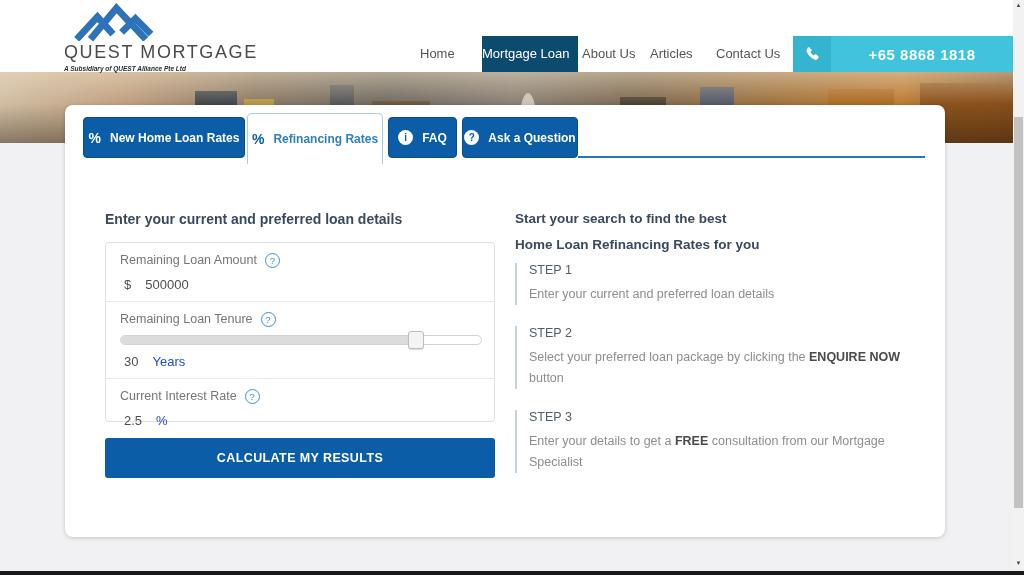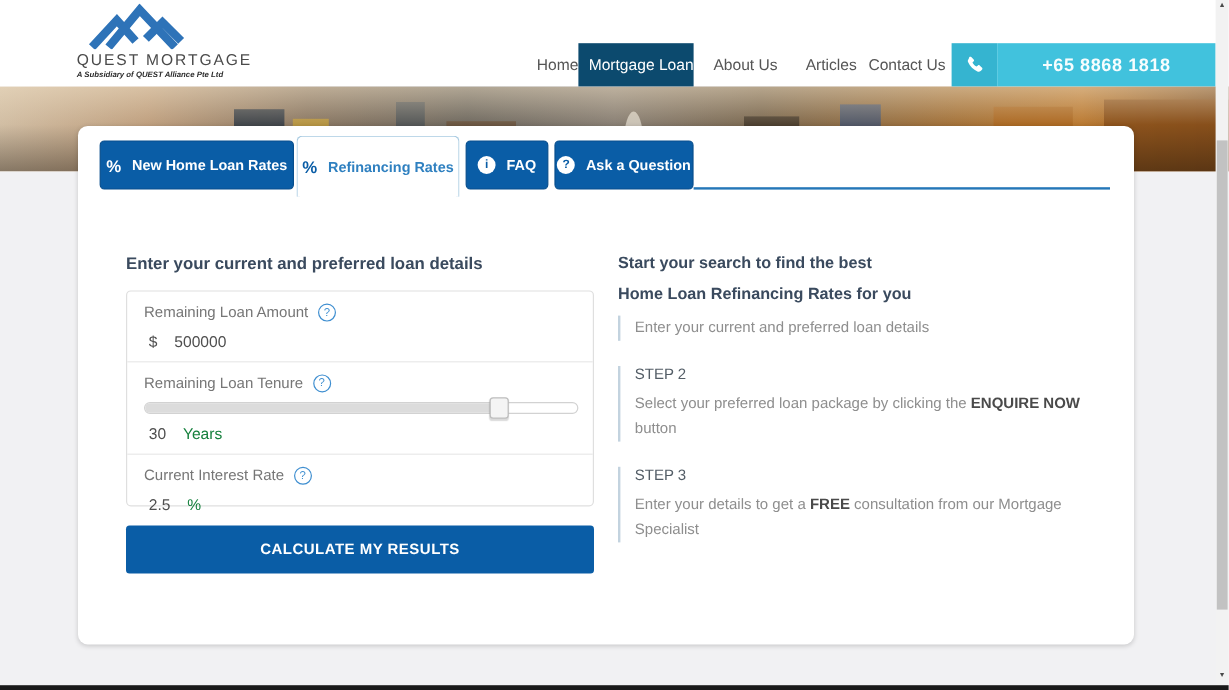--- a/index.html
+++ b/index.html
@@ -3,24 +3,24 @@
 <meta charset="utf-8">
 <style>
   * { margin:0; padding:0; box-sizing:border-box; }
   html,body { width:1024px; height:575px; overflow:hidden; }
   body { font-family:"Liberation Sans", sans-serif; background:#ffffff; position:relative; }
 
   
   .site-header { position:absolute; left:0; top:0; width:1024px; height:72px; background:#ffffff; z-index:5; }
   .logo { position:absolute; left:64px; top:3px; width:110px; text-align:center; cursor:pointer; }
   .logo svg { display:block; margin:0 auto; }
-  .logo-title { font-size:13px; letter-spacing:1.6px; color:#4a4a4a; white-space:nowrap; margin-top:1px; }
+  .logo-title { font-size:18px; letter-spacing:1.6px; color:#4a4a4a; white-space:nowrap; margin-top:1px; }
   .logo-sub { font-size:6.5px; font-style:italic; color:#2b2b2b; white-space:nowrap; margin-top:2px; font-weight:bold; }
 
-  .nav-item { position:absolute; top:36px; height:36px; line-height:36px; text-align:right;
+  .nav-item { position:absolute; top:36px; height:36px; line-height:36px; text-align:left;
               font-size:13px; color:#555555; cursor:pointer; z-index:6; }
   .nav-active { background:#0c4a6e; color:#ffffff; }
   .phone-box  { position:absolute; top:36px; height:36px; z-index:6; display:flex; align-items:center; justify-content:center; cursor:pointer; }
   .phone-icon-box { left:793px; width:38px; background:#35b4d0; }
   .phone-num-box  { left:831px; width:182px; background:#41c2dd; color:#f6fdfe; font-size:15px; font-weight:bold; letter-spacing:.5px; }
 
   
   .hero { position:absolute; left:0; top:72px; width:1024px; height:71px; overflow:hidden; z-index:1;
           background:linear-gradient(90deg,#d9c6ac 0%,#c5a584 12%,#8c7a66 25%,#6e6a62 38%,#8a8278 50%,#7c6a52 62%,#a87438 78%,#c07c30 88%,#7a4a1e 100%); }
   .hero::after { content:""; position:absolute; inset:0;
@@ -53,21 +53,21 @@
   
   .form-heading { position:absolute; left:40px; top:106px; font-size:14px; font-weight:bold; color:#3a4a5e; }
   .form-box { position:absolute; left:40px; top:137px; width:390px; height:180px;
               border:1px solid #dfdfdf; border-radius:4px; background:#fff; }
   .frow { padding:10px 14px 9px 14px; }
   .frow + .frow { border-top:1px solid #e9e9e9; }
   .flabel { display:flex; align-items:flex-start; gap:8px; font-size:12.5px; color:#767676; }
   .help { width:15px; height:15px; border-radius:50%; border:1px solid #3e8ed0; color:#3e8ed0;
           font-size:9.5px; display:inline-flex; align-items:center; justify-content:center; cursor:pointer; flex:0 0 auto; }
   .fvalue { display:flex; gap:14px; font-size:13px; color:#4f4f4f; margin:9px 0 0 4px; cursor:text; }
-  .funit { color:#15803d;text-align:right; }
+  .funit { color:#1d4ed8;text-align:right; }
 
   .slider { position:relative; width:362px; height:10px; margin:8px 0 0 0; background:#ffffff;
             border:1px solid #d2d2d2; border-radius:6px; cursor:pointer; }
   .slider-fill { position:absolute; left:0; top:0; height:8px; background:#dcdcdc; border-radius:6px 0 0 6px; }
   .slider-handle { position:absolute; top:-5px; width:16px; height:18px; background:#f4f4f4;
                    border:1px solid #bdbdbd; border-radius:3px; box-shadow:0 1px 1px rgba(0,0,0,.15); cursor:grab; }
 
   .calc-btn { position:absolute; left:40px; top:333px; width:390px; height:40px; background:#0a5da6;
               border:none; border-radius:3px; color:#ffffff; font-family:"Liberation Sans",sans-serif;
               font-size:12.5px; font-weight:bold; letter-spacing:.4px; cursor:pointer; }
@@ -185,20 +185,21 @@
     </div>
   </div>
 
   <button class="calc-btn">CALCULATE MY RESULTS</button>
 
   <div class="steps-h" style="top:132px;">Home Loan Refinancing Rates for you</div>
   <div class="steps-h" style="top:106px;">Start your search to find the best</div>
 
   <div class="steps-wrap">
     <div class="step">
+      <div class="step-label">STEP 1</div>
       <div class="step-text"><span>Enter your current and preferred loan details</span><b></b><span></span></div>
     </div>
     <div class="step">
       <div class="step-label">STEP 2</div>
       <div class="step-text"><span>Select your preferred loan package by clicking the </span><b>ENQUIRE NOW</b><span> button</span></div>
     </div>
     <div class="step">
       <div class="step-label">STEP 3</div>
       <div class="step-text"><span>Enter your details to get a </span><b>FREE</b><span> consultation from our Mortgage Specialist</span></div>
     </div>

